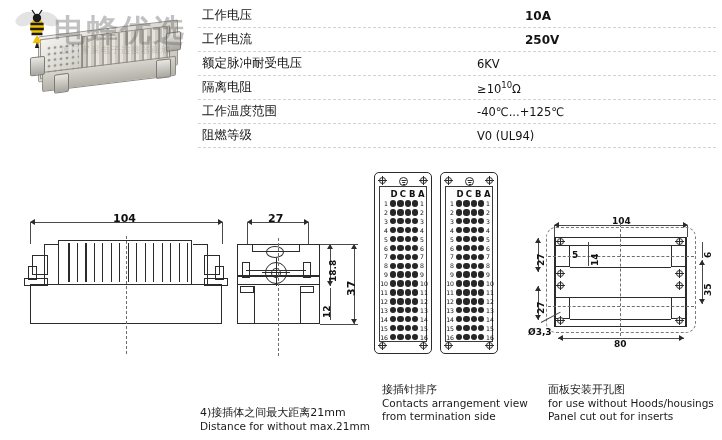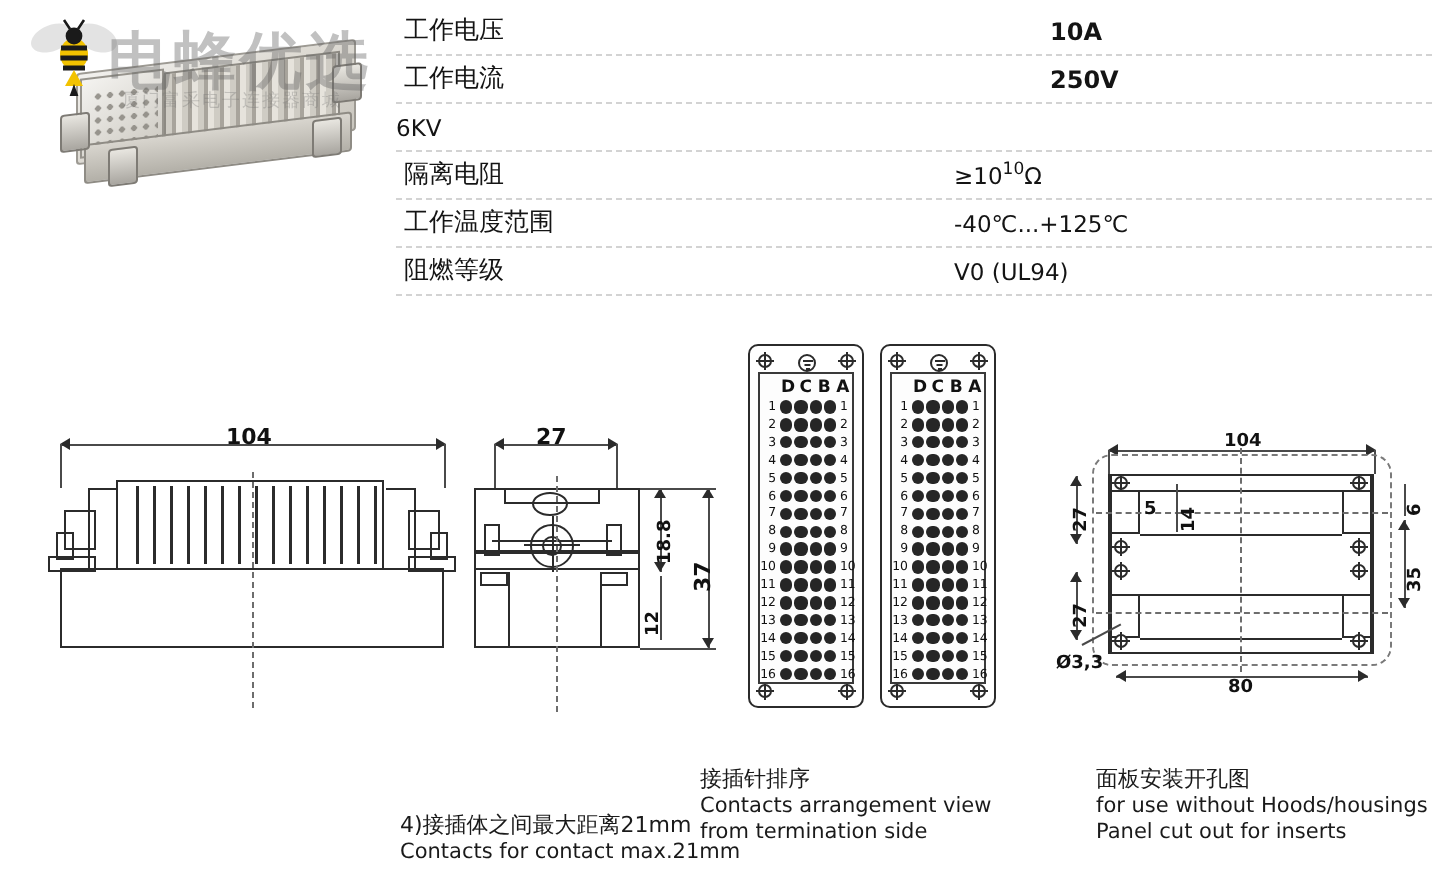--- a/index.html
+++ b/index.html
@@ -335,20 +335,21 @@
     <div class="spec-label">工作电压</div>
     <div class="spec-value bold">10A</div>
   </div>
 
   <div class="spec-row">
     <div class="spec-label">工作电流</div>
     <div class="spec-value bold">250V</div>
   </div>
 
   <div class="spec-row">
+    <div class="spec-label">额定脉冲耐受电压</div>
     <div class="spec-value">6KV</div>
   </div>
 
   <div class="spec-row">
     <div class="spec-label">隔离电阻</div>
     <div class="spec-value"><span>≥10</span><span class="sup">10</span><span>Ω</span></div>
   </div>
 
   <div class="spec-row">
     <div class="spec-label">工作温度范围</div>
@@ -808,24 +809,24 @@
   <div class="arrow-r" style="left:155px; top:137px;"></div>
   <div class="dimtext sm" style="left:90px; top:141px;">80</div>
 
   <div style="position:absolute; left:17px; top:124px; width:22px; height:1px;
        background:#4a4a4a; transform:rotate(-28deg); transform-origin:left center;"></div>
   <div class="dimtext sm" style="left:4px; top:129px;">Ø3,3</div>
 </div>
 
 <div class="caption" style="left:200px; top:406px;">
   <div class="cn">4)接插体之间最大距离21mm</div>
-  <div>Contacts for contact max.21mm</div>
+  <div>Distance for without max.21mm</div>
 </div>
 
-<div class="caption" style="left:350px; top:383px;">
+<div class="caption" style="left:382px; top:383px;">
   <div class="cn">接插针排序</div>
   <div>Contacts arrangement view</div>
   <div>from termination side</div>
 </div>
 
 <div class="caption" style="left:548px; top:383px;">
   <div class="cn">面板安装开孔图</div>
   <div>for use without Hoods/housings</div>
   <div>Panel cut out for inserts</div>
 </div>

